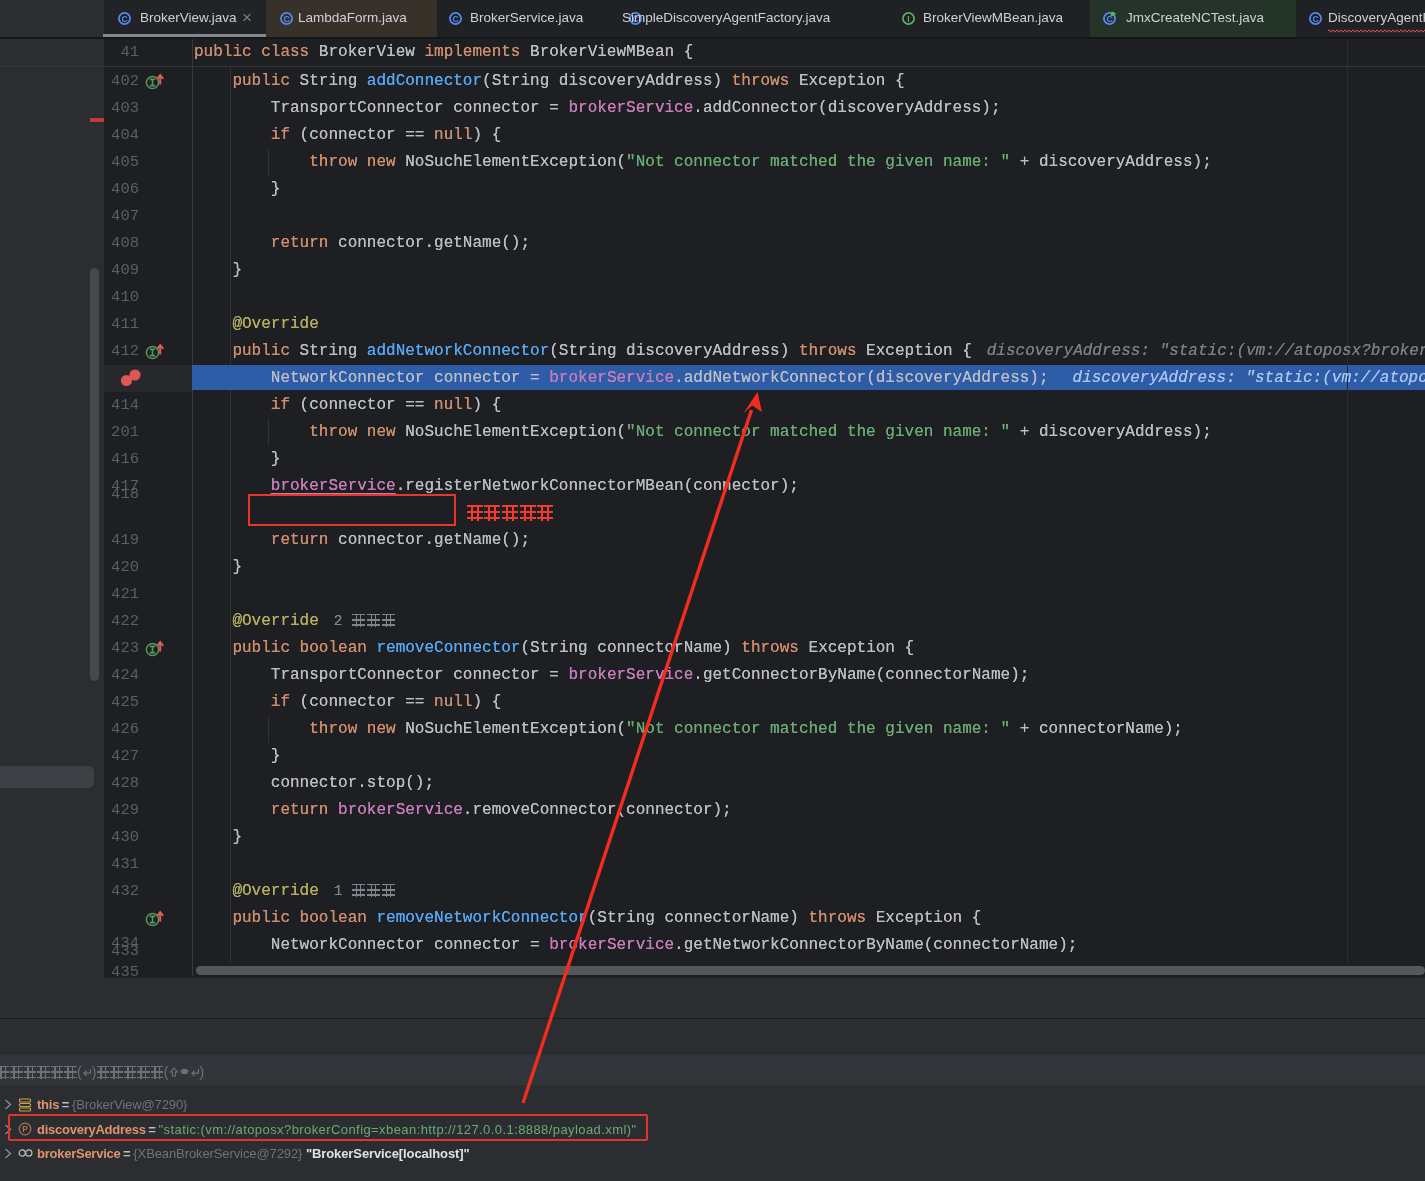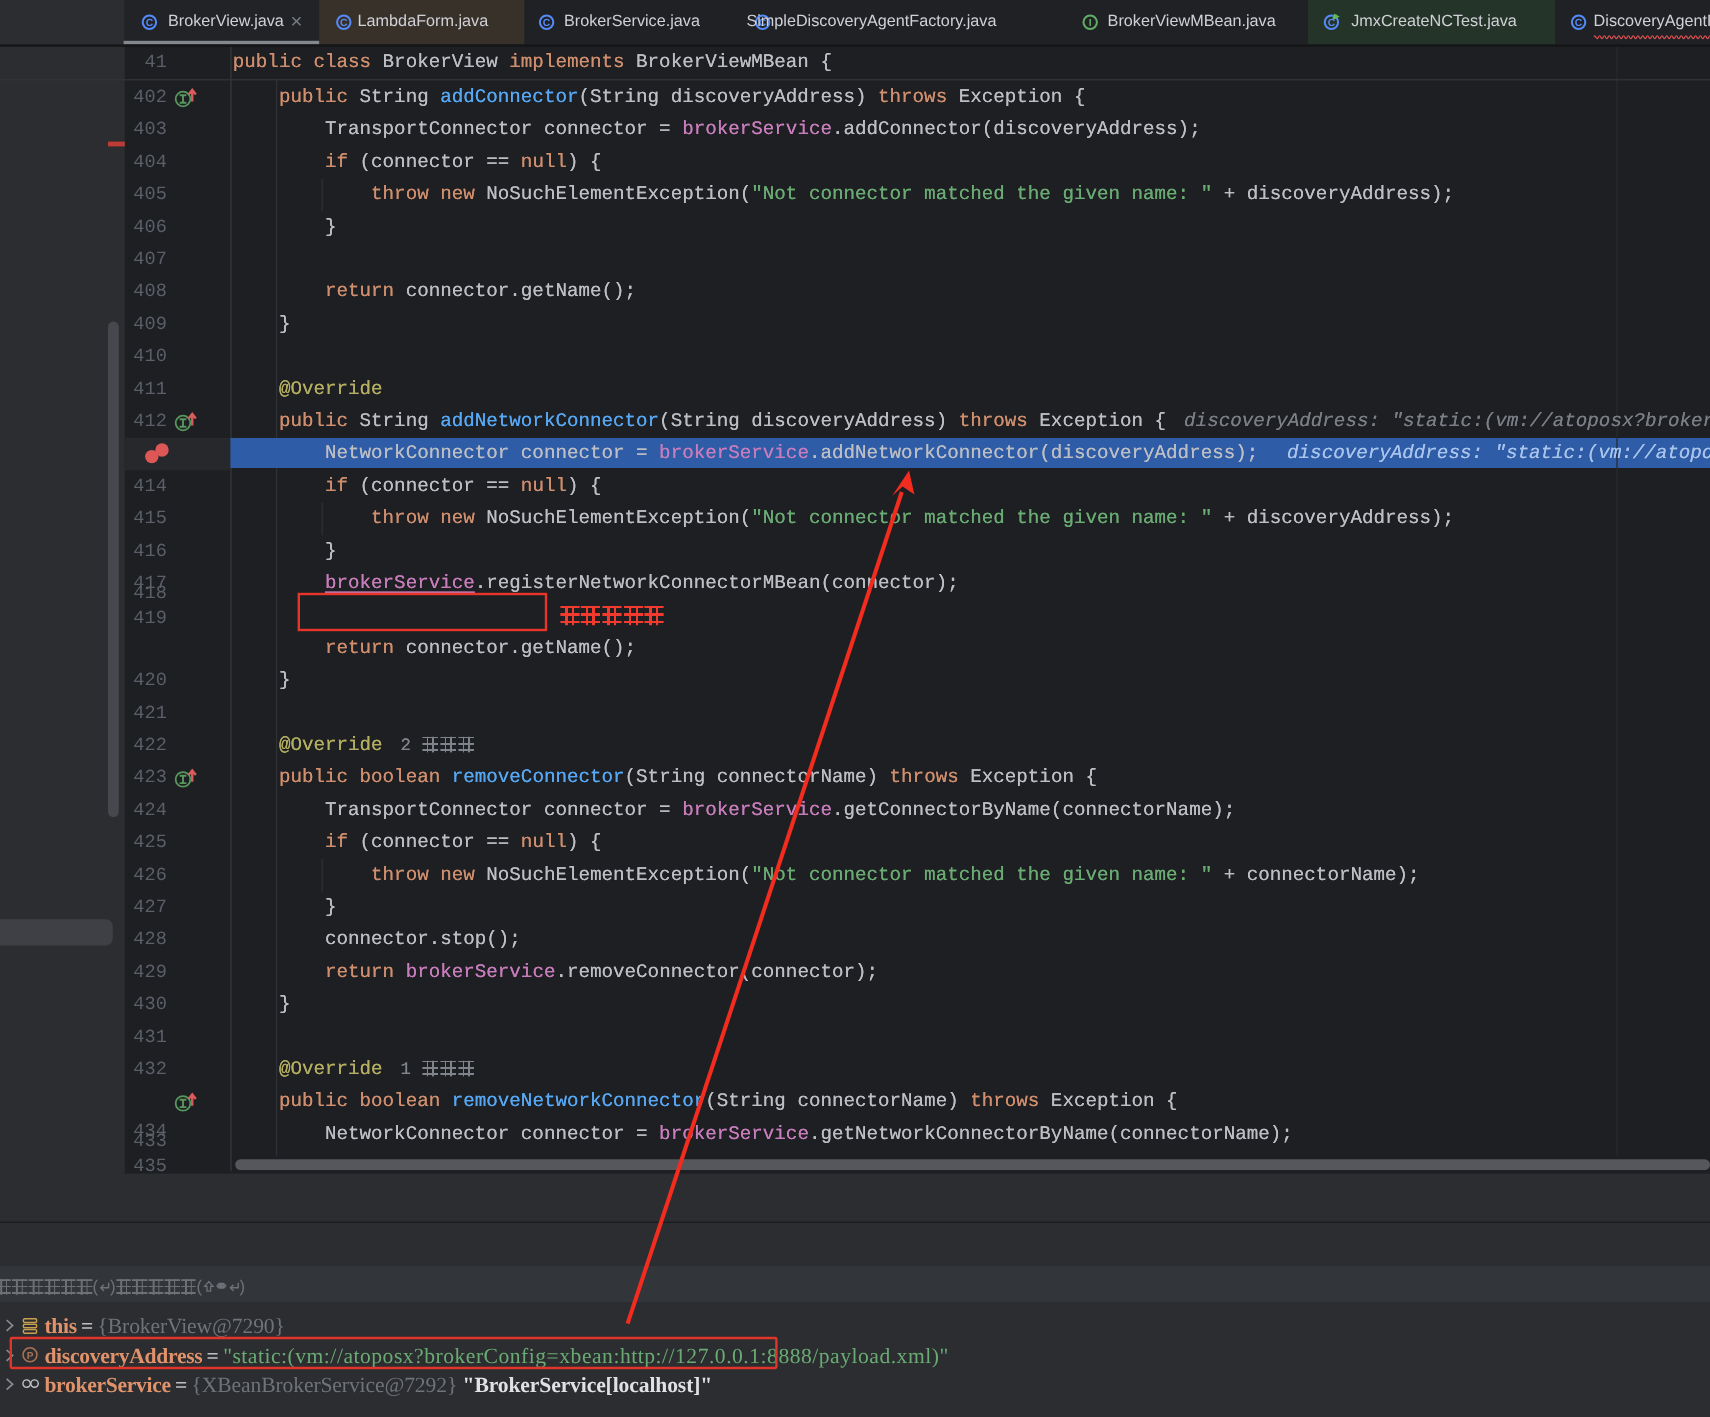--- a/index.html
+++ b/index.html
@@ -20,21 +20,21 @@
 .cj{display:inline-block;width:13px;height:13px;margin:0 1px;vertical-align:-1.5px;background:
 linear-gradient(90deg,transparent 3.6px,currentColor 3.6px,currentColor 4.9px,transparent 4.9px,transparent 8.1px,currentColor 8.1px,currentColor 9.4px,transparent 9.4px),
 repeating-linear-gradient(180deg,currentColor 0,currentColor 1.4px,transparent 1.4px,transparent 5.2px)}
 .ce{display:inline-block;width:12.5px;height:13.5px;margin:0 0.5px;vertical-align:-2px;color:#6E7277;background:
 linear-gradient(90deg,transparent 3.4px,currentColor 3.4px,currentColor 4.7px,transparent 4.7px,transparent 7.8px,currentColor 7.8px,currentColor 9.1px,transparent 9.1px),
 repeating-linear-gradient(180deg,currentColor 0,currentColor 1.4px,transparent 1.4px,transparent 5.5px)}
 .cr{display:inline-block;width:16px;height:16px;margin:0 0.8px;vertical-align:-2px;color:#F23B2E;background:
 linear-gradient(90deg,transparent 4.2px,currentColor 4.2px,currentColor 6.2px,transparent 6.2px,transparent 9.6px,currentColor 9.6px,currentColor 11.6px,transparent 11.6px),
 repeating-linear-gradient(180deg,currentColor 0,currentColor 2px,transparent 2px,transparent 6.2px)}
 .tab{position:absolute;top:0;height:37px;line-height:36px;font-family:"Liberation Sans",sans-serif;font-size:13.5px;color:#CFD1D7}
-.vrow{position:absolute;left:37px;height:18px;line-height:18px;font-family:Liberation Serif, serif;font-size:18px;white-space:pre}
+.vrow{position:absolute;left:37px;height:18px;line-height:18px;font-family:Liberation Sans, sans-serif;font-size:13px;white-space:pre}
 .vn{color:#E0926B;letter-spacing:-0.25px}
 .veq{color:#BCBEC4;margin:0 -1px}
 .vg{color:#6F737A;font-weight:normal;letter-spacing:-0.1px}
 .vs{color:#6AAB73;font-weight:normal;letter-spacing:0.42px}
 .vw{color:#DFE1E5;letter-spacing:-0.1px}
 </style></head>
 <body>
 <div id="page">
 
 <div class="abs" style="left:0;top:0;width:104px;height:980px;background:#2B2D30"></div>
@@ -123,28 +123,28 @@
 <div class="row" style="top:257px">    }</div>
 <div class="num" style="top:284px">410</div>
 <div class="num" style="top:311px">411</div>
 <div class="row" style="top:311px">    <i class="a">@Override</i></div>
 <div class="num" style="top:338px">412</div>
 <div class="row" style="top:338px">    <i class="k">public</i> String <i class="d">addNetworkConnector</i>(String discoveryAddress) <i class="k">throws</i> Exception {<i class="h" style="margin-left:15px">discoveryAddress: "static:(vm://atoposx?brokerConfig=xbean</i></div>
 <div class="num" style="top:365px"></div>
 <div class="row" style="top:365px">        NetworkConnector connector = <i class="f">brokerService</i>.addNetworkConnector(discoveryAddress);<i class="hb" style="margin-left:24px">discoveryAddress: "static:(vm://atoposx?brokerC</i></div>
 <div class="num" style="top:392px">414</div>
 <div class="row" style="top:392px">        <i class="k">if</i> (connector == <i class="k">null</i>) {</div>
-<div class="num" style="top:419px">415</div>
+<div class="num" style="top:419px">201</div>
 <div class="row" style="top:419px">            <i class="k">throw new</i> NoSuchElementException(<i class="s">"Not connector matched the given name: "</i> + discoveryAddress);</div>
 <div class="num" style="top:446px">416</div>
 <div class="row" style="top:446px">        }</div>
 <div class="num" style="top:473px">417</div>
 <div class="row" style="top:473px">        <i class="f u">brokerService</i>.registerNetworkConnectorMBean(connector);</div>
 <div class="num" style="top:481px">418</div>
-<div class="num" style="top:502px">419</div>
+<div class="num" style="top:527px">419</div>
 <div class="row" style="top:527px">        <i class="k">return</i> connector.getName();</div>
 <div class="num" style="top:554px">420</div>
 <div class="row" style="top:554px">    }</div>
 <div class="num" style="top:581px">421</div>
 <div class="num" style="top:608px">422</div>
 <div class="row" style="top:608px">    <i class="a">@Override</i><i class="h2" style="margin-left:15px">2 <span class="cj"></span><span class="cj"></span><span class="cj"></span></i></div>
 <div class="num" style="top:635px">423</div>
 <div class="row" style="top:635px">    <i class="k">public boolean</i> <i class="d">removeConnector</i>(String connectorName) <i class="k">throws</i> Exception {</div>
 <div class="num" style="top:662px">424</div>
 <div class="row" style="top:662px">        TransportConnector connector = <i class="f">brokerService</i>.getConnectorByName(connectorName);</div>

